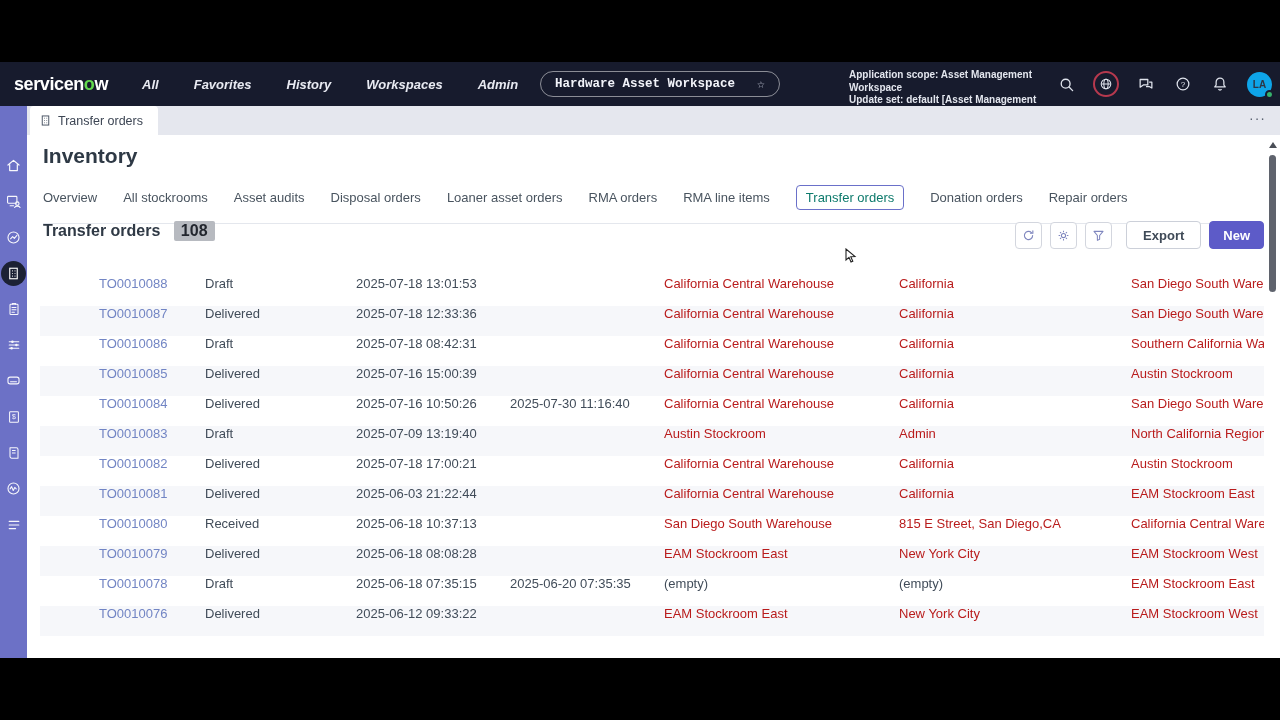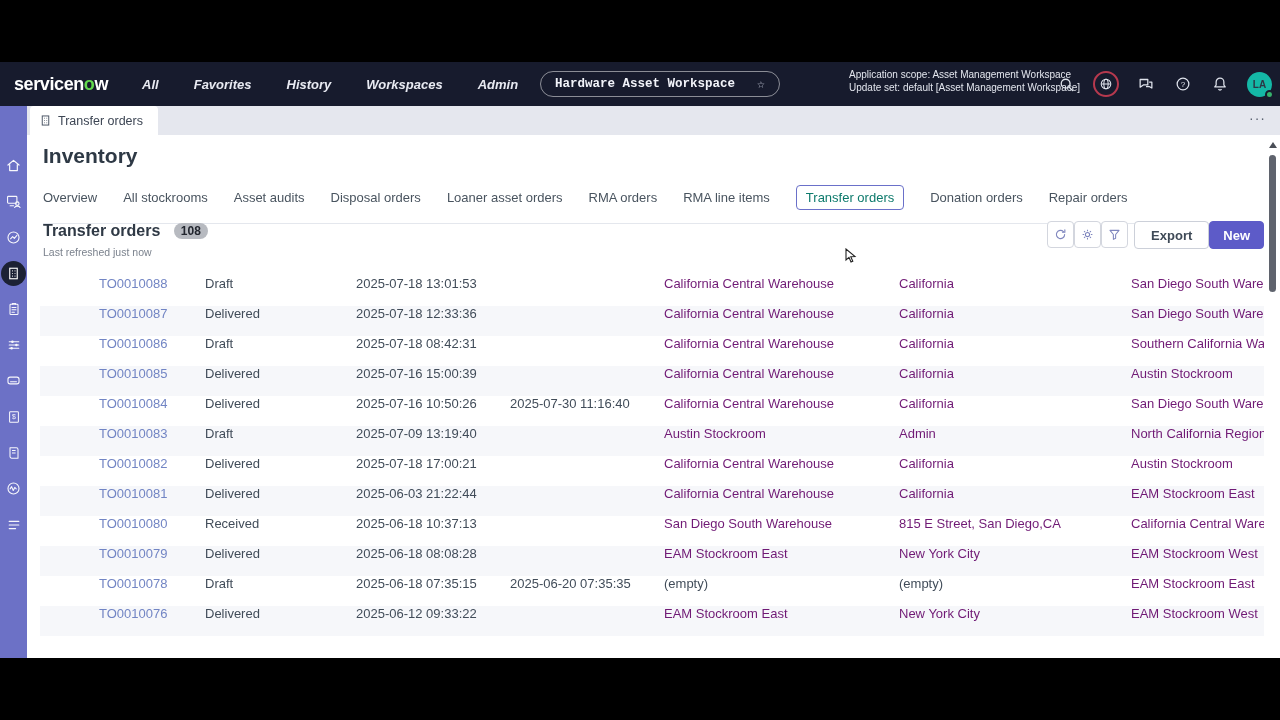--- a/index.html
+++ b/index.html
@@ -9,25 +9,25 @@
   .app { position:absolute; top:62px; left:0; width:1280px; height:596px; background:#fff; overflow:hidden; }
 
   
   .topnav { position:absolute; top:0; left:0; right:0; height:44px; background:#171b2d; display:flex; align-items:center; }
   .logo { margin-left:14px; font-size:18px; font-weight:700; color:#fff; letter-spacing:-0.4px; white-space:nowrap; cursor:default; }
   .logo .green { color:#62d84e; }
   .navitems { display:flex; gap:35px; margin-left:34px; }
   .navitem { color:#e8eaf2; font-size:13px; font-weight:600; cursor:pointer; white-space:nowrap;font-style:italic; }
   .pill { position:absolute; left:540px; top:9px; height:26px; padding:0 14px; border:1px solid rgba(255,255,255,0.5); border-radius:14px; display:flex; align-items:center; gap:22px; color:#f2f4fa; font-size:12.5px; font-weight:600; cursor:pointer;font-family:Liberation Mono, monospace; }
   .pill .star { color:#cfd4e2; font-size:13px; }
-  .scope { position:absolute; left:849px; top:7px; width:232px; color:#e3e6ee; font-size:10px; line-height:12.5px; font-weight:400; }
+  .scope { position:absolute; left:849px; top:7px; width:232px; color:#e3e6ee; font-size:10px; line-height:12.5px; font-weight:700; }
   .navicons { position:absolute; right:8px; top:0; height:44px; display:flex; align-items:center; gap:17px; }
   .nicon { display:inline-flex; align-items:center; justify-content:center; width:20px; height:20px; cursor:pointer; }
   .globe-wrap { border:2px solid #b6394e; border-radius:50%; width:26px; height:26px; }
-  .avatar { position:relative; width:25px; height:25px; border-radius:50%; background:#14b8a6; color:#2e3645; font-size:10px; font-weight:700; display:flex; align-items:center; justify-content:center; cursor:pointer; }
+  .avatar { position:relative; width:25px; height:25px; border-radius:50%; background:#0ea5e9; color:#2e3645; font-size:10px; font-weight:700; display:flex; align-items:center; justify-content:center; cursor:pointer; }
   .presence { position:absolute; right:-2px; bottom:-2px; width:9px; height:9px; border-radius:50%; background:#36b36c; border:2px solid #171b2d; }
 
   
   .tabstrip { position:absolute; top:44px; left:27px; right:0; height:29px; background:#e5e7ee; }
   .wtab { position:absolute; left:3px; top:0; height:29px; width:128px; background:#fff; border-radius:4px 4px 0 0; display:flex; align-items:center; gap:6px; padding-left:9px; font-size:12.5px; color:#3d4654; cursor:pointer; white-space:nowrap; }
   .more { position:absolute; right:14px; top:4px; color:#5c6472; font-size:14px; letter-spacing:1px; cursor:pointer; }
 
   
   .sidebar { position:absolute; top:44px; left:0; width:27px; bottom:0; background:#6c71c6; }
   .sicon { position:absolute; left:1px; width:25px; height:25px; display:flex; align-items:center; justify-content:center; cursor:pointer; }
@@ -37,23 +37,23 @@
   
   .content { position:absolute; top:73px; left:27px; right:0; bottom:0; background:#fff; overflow:hidden; }
   .page-title { position:absolute; top:9px; left:16px; font-size:21px; font-weight:600; color:#2e3945; }
 
   .tabs { position:absolute; top:50px; left:16px; right:16px; display:flex; align-items:center; gap:26px; padding-bottom:13px; border-bottom:1px solid #e4e7ed; }
   .tab { font-size:13px; color:#49545f; cursor:pointer; white-space:nowrap; padding:4px 0; }
   .tab.active { color:#0d7a6c; border:1.5px solid #6a70c9; border-radius:4px; padding:4px 9px; }
 
   .listbar { position:absolute; top:86px; left:16px; right:16px; height:44px; }
   .lh-title { font-size:16px; font-weight:700; color:#2f3945; vertical-align:middle; }
-  .badge { display:inline-block; margin-left:9px; background:#b7bac0; color:#22262e; font-size:12px; font-weight:600; padding:1px 7px; border-radius:8px; vertical-align:middle; }
+  .badge { display:inline-block; margin-left:9px; background:#b7bac0; color:#22262e; font-size:16px; font-weight:600; padding:1px 7px; border-radius:2px; vertical-align:middle; }
   .refreshed { margin-top:6px; font-size:10.5px; color:#7b828d; }
-  .toolbar { position:absolute; right:0; top:0; display:flex; }
+  .toolbar { position:absolute; right:0; top:0; display:flex; align-items:center; gap:8px; }
   .iconbtn { width:27px; height:27px; background:#fff; border:1px solid #d3d6de; border-radius:4px; display:flex; align-items:center; justify-content:center; cursor:pointer; }
   .btn-outline { height:28px; padding:0 16px; margin-left:6px; background:#fff; border:1px solid #ccd0d9; border-radius:4px; font-size:13px; font-weight:600; color:#3f4a57; font-family:inherit; cursor:pointer; }
   .btn-primary { height:28px; padding:0 13px; background:#5d5bc8; border:1px solid #5d5bc8; border-radius:4px; font-size:13px; font-weight:600; color:#fff; font-family:inherit; cursor:pointer; }
 
   
   .table { position:absolute; top:141px; left:13px; width:1224px; }
   .thead { display:flex; height:26px; align-items:center; border-bottom:1px solid #dfe2e8; }
   .th { font-size:12.5px; font-weight:700; color:#3f4a56; }
   .caret { font-size:9px; margin-left:5px; color:#3f4a56; }
   .checkbox { display:inline-block; width:14px; height:14px; background:#f6f7f9; border:1px solid #c7cbd3; border-radius:2px; margin-left:33px; cursor:pointer; }
@@ -61,21 +61,21 @@
   .tr:nth-child(even) { background:#f6f7fa; }
   .td { white-space:nowrap; overflow:hidden; padding-right:10px; font-size:13px; color:#414c59; }
   .c-check  { width:59px; flex:none; padding-right:0; }
   .c-num    { width:106px; flex:none; }
   .c-stage  { width:151px; flex:none; }
   .c-req    { width:154px; flex:none; }
   .c-del    { width:154px; flex:none; }
   .c-fstock { width:235px; flex:none; }
   .c-floc   { width:232px; flex:none; }
   .c-tstock { flex:1; min-width:0; }
-  .td.link { color:#701a75; }
+  .td.link { color:#b91c1c; }
   .td.c-num.link { color:#7285c4; }
 
   
   .scrollbar { position:absolute; top:80px; right:3px; width:8px; bottom:0; }
   .sb-up { position:absolute; top:0; left:0; width:0; height:0; border-left:4px solid transparent; border-right:4px solid transparent; border-bottom:6px solid #4a4e57; }
   .sb-thumb { position:absolute; top:13px; left:0; width:7px; height:137px; background:#5f636d; border-radius:4px; cursor:grab; }
 
   .cursor { position:absolute; left:845px; top:186px; pointer-events:none; }
 </style>
 </head>
@@ -239,21 +239,20 @@
           <span class="tab">RMA line items</span>
           <span class="tab active">Transfer orders</span>
           <span class="tab">Donation orders</span>
           <span class="tab">Repair orders</span>
         </div>
 
       <div class="listbar">
         <div>
           <span class="lh-title">Transfer orders</span>
           <span class="badge">108</span>
-          <div class="refreshed">Last refreshed just now</div>
         </div>
         <div class="toolbar">
           <button class="iconbtn">
             <svg width="15" height="15" viewBox="0 0 20 20" fill="none" stroke="#7f86be" stroke-width="1.5" stroke-linecap="round">
                 <path d="M15.5 10a5.5 5.5 0 1 1-1.6-3.9"></path>
                 <path d="M15.8 3.8V7h-3.2"></path>
               </svg>
           </button>
           <button class="iconbtn">
             <svg width="15" height="15" viewBox="0 0 20 20" fill="none" stroke="#7f86be" stroke-width="1.4">

